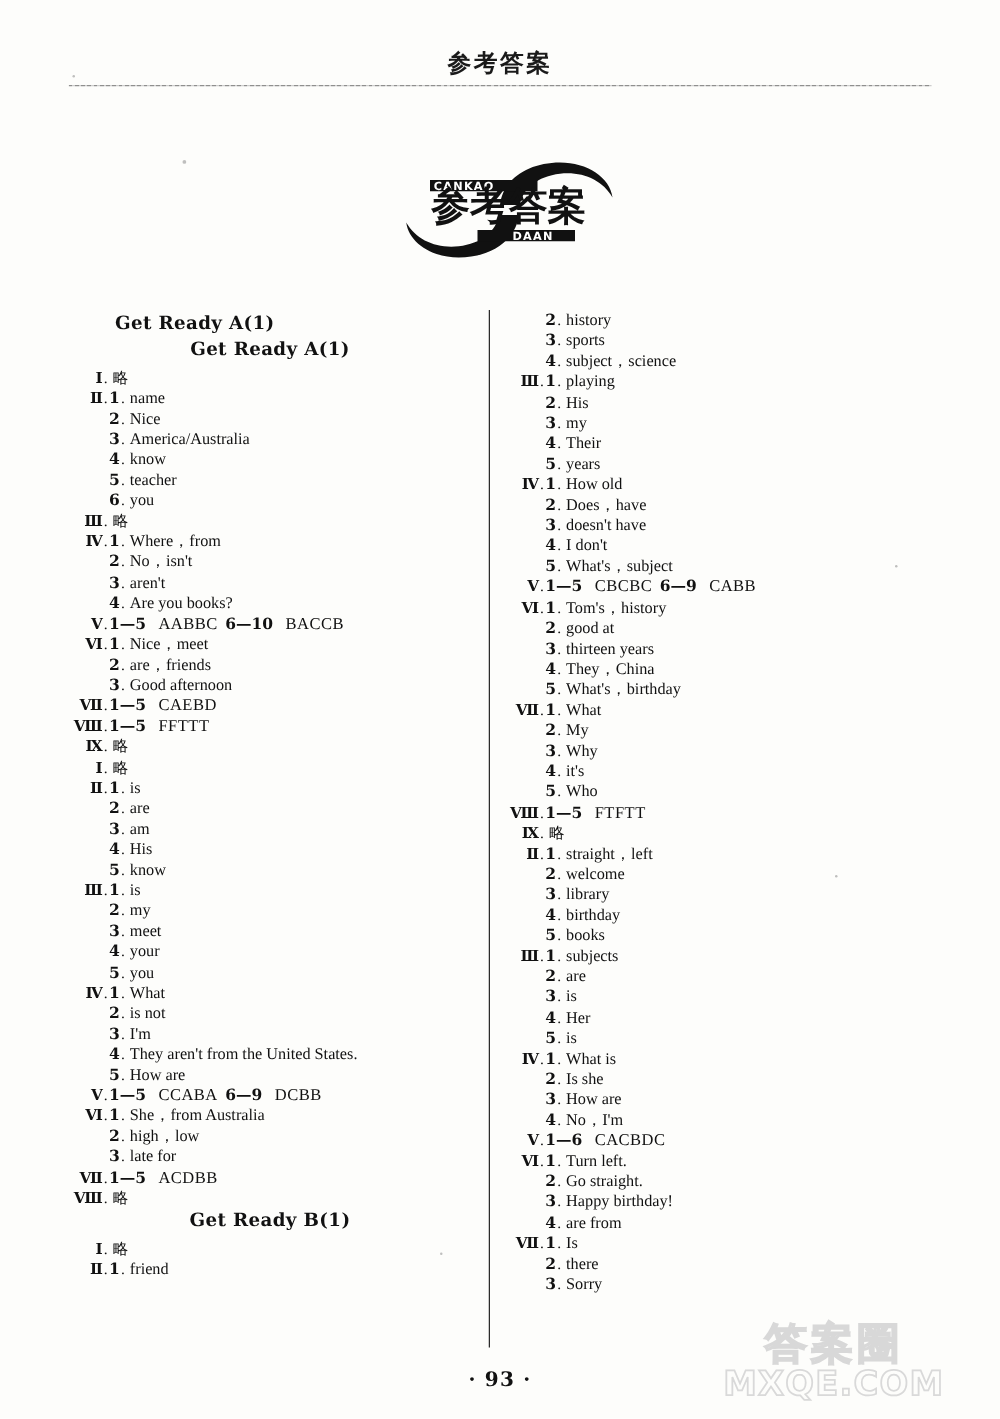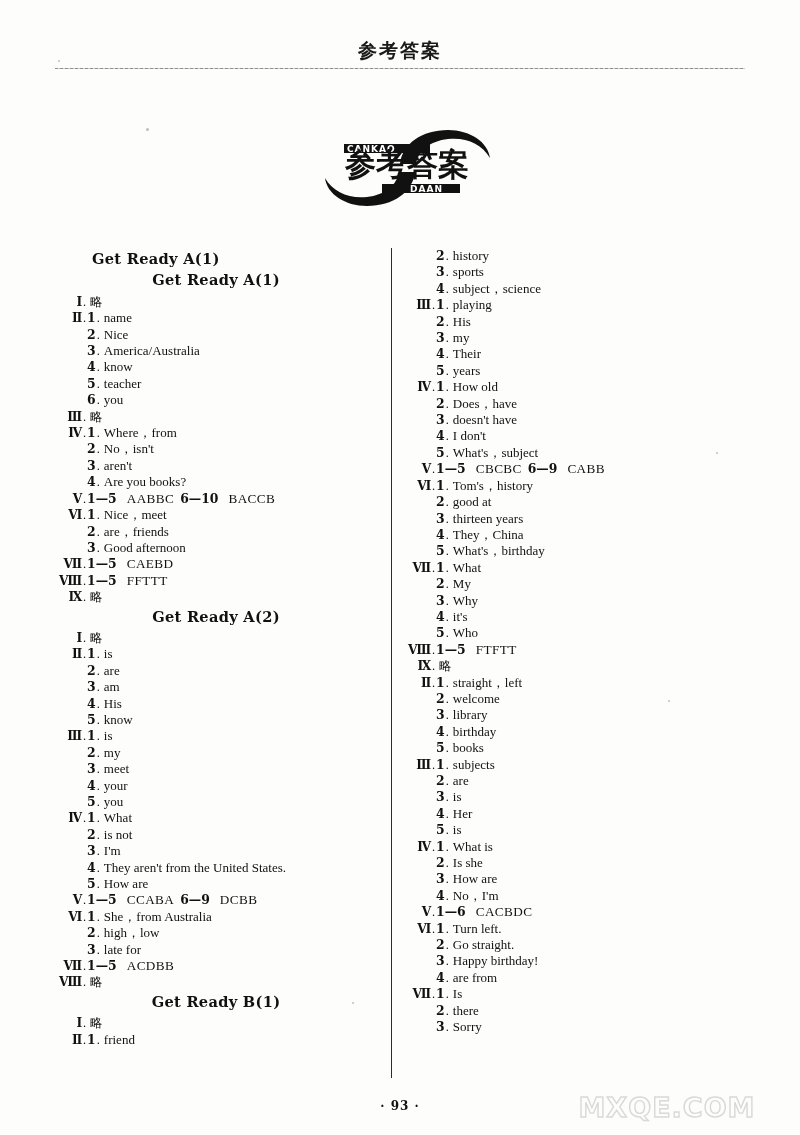--- a/index.html
+++ b/index.html
@@ -153,21 +153,21 @@
 
   
   .folio {
     position: absolute;
     left: 0;
     bottom: 22px;
     width: 800px;
     text-align: center;
     font-family: "DejaVu Serif", serif;
     font-weight: 700;
-    font-size: 12px;
+    font-size: 16px;
     letter-spacing: 1px;
   }
 
   
   .watermark {
     position: absolute;
     right: 18px;
     bottom: 12px;
     width: 230px;
     text-align: center;
@@ -349,21 +349,20 @@
           <span class="rn">Ⅷ</span>
           <span class="dot-sep">.</span>
           <span class="seg">1—5</span>
           <span class="letters">FFTTT</span>
         </div>
         <div class="ans-row">
           <span class="rn">Ⅸ</span>
           <span class="dot-sep" style="visibility: visible;">.</span>
           <span class="txt-cjk">略</span>
         </div>
-        <div class="sec-title lvl2">Get Ready A(2)</div>
         <div class="ans-row">
           <span class="rn">Ⅰ</span>
           <span class="dot-sep" style="visibility: visible;">.</span>
           <span class="txt-cjk">略</span>
         </div>
         <div class="ans-row">
           <span class="rn">Ⅱ</span>
           <span class="dot-sep" style="visibility: visible;">.</span>
           <span class="num">1</span>
           <span class="dot-sep">.</span>
@@ -854,16 +853,17 @@
           <span class="num">3</span>
           <span class="dot-sep">.</span>
           <span class="txt">Sorry</span>
         </div>
       </div>
   </div>
 
   <div class="folio">· 93 ·</div>
 
   <div class="watermark">
+    <div class="wm-cjk">答案圈</div>
     <div class="wm-url">MXQE.COM</div>
   </div>
 
 </div>
 
 </body></html>

